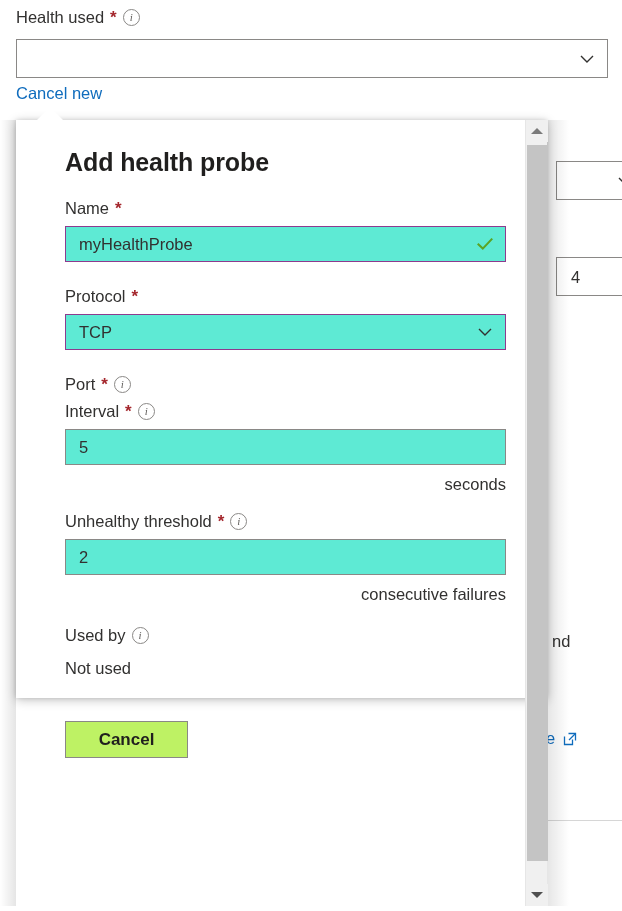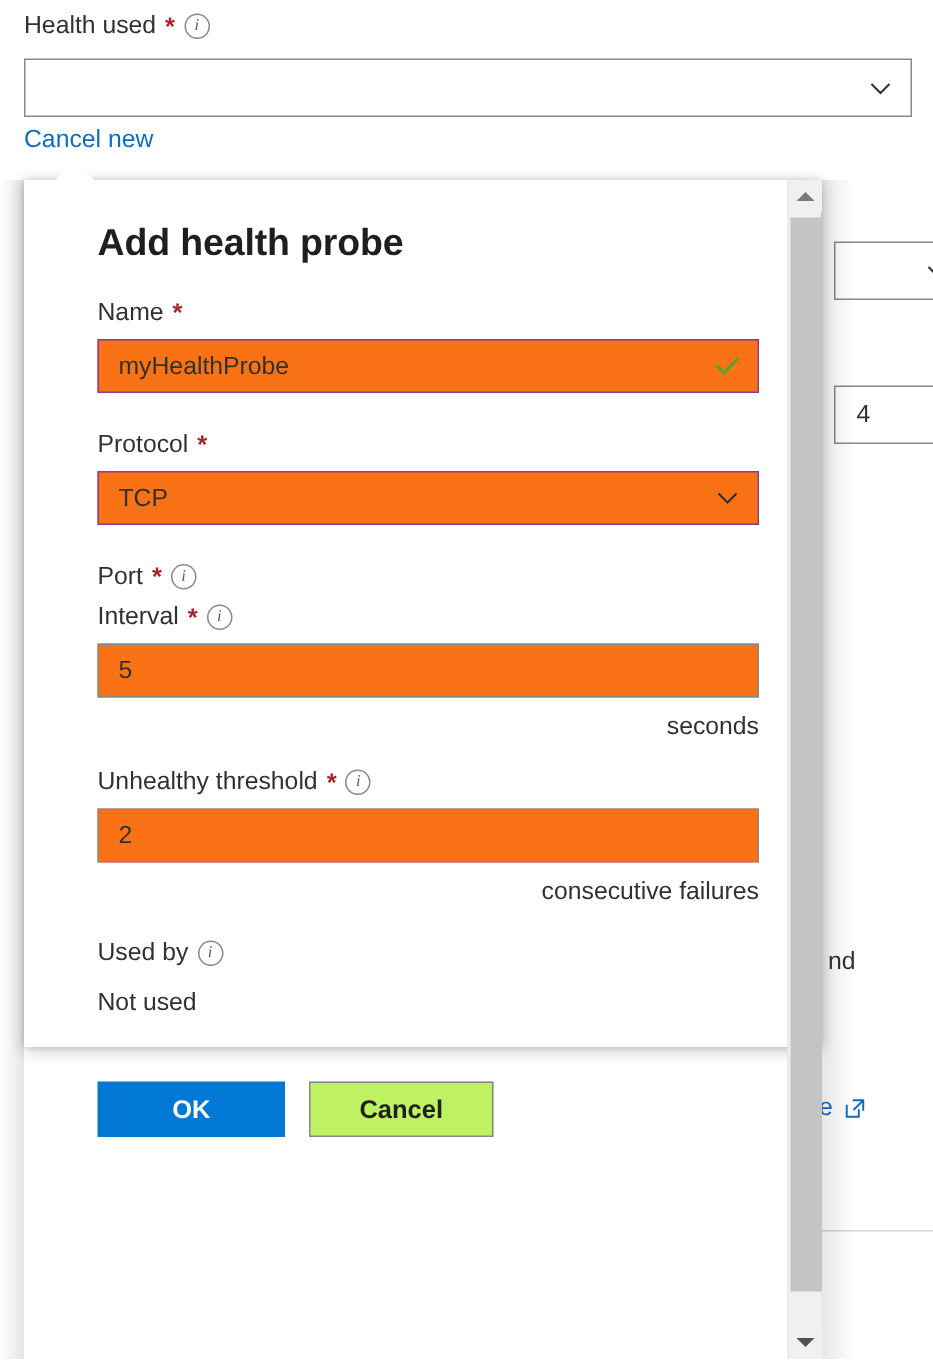--- a/index.html
+++ b/index.html
@@ -184,21 +184,21 @@
     color: #323130;
     margin-bottom: 8px;
     white-space: nowrap;
   }
 
   .txtbox {
     position: relative;
     width: 441px;
     height: 36px;
     border: 1px solid #8a8886;
-    background: #f97316;
+    background: #5eead4;
     display: flex;
     align-items: center;
   }
   .txtbox.valid { border-color: #8e3a8e; }
   .txtbox .value {
     padding-left: 13px;
     font-size: 16.5px;
     color: #323130;
     line-height: 1;
   }
@@ -423,21 +423,20 @@
 
       <div class="field-block" style="margin-top:22px;">
         <div class="field-label">
           <span>Used by</span>
           <span class="info-icon">i</span>
         </div>
         <div class="static-value">Not used</div>
       </div>
 
       <div class="btn-row">
-        <button class="btn btn-primary">OK</button>
         <button class="btn btn-secondary">Cancel</button>
       </div>
 
     </div>
 
     <div id="flyout-scrollbar">
       <div class="sb-arrow up">
           <span class="tri"></span>
         </div>
       <div id="sb-thumb"></div>

